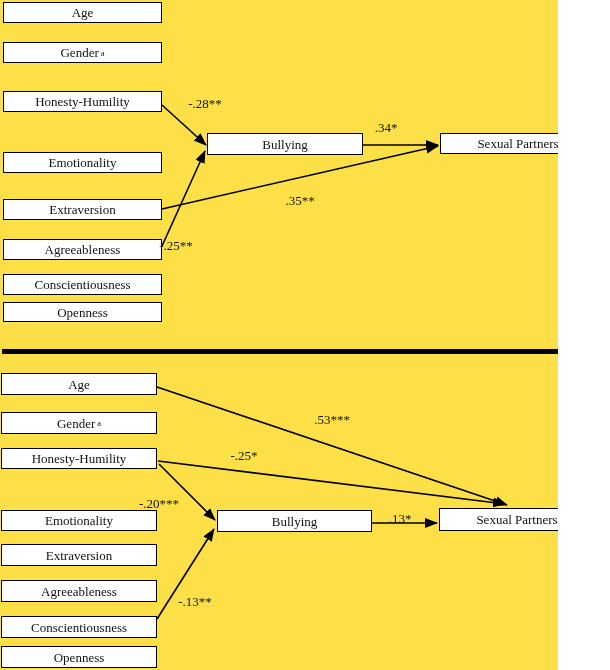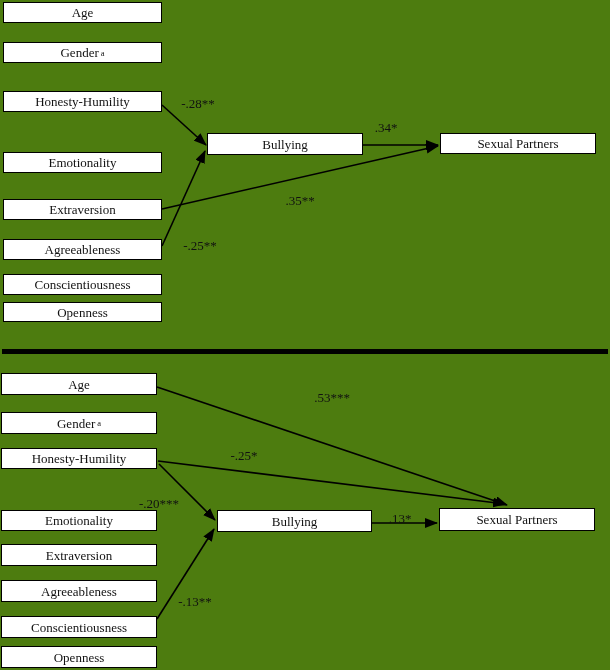--- a/index.html
+++ b/index.html
@@ -1,16 +1,16 @@
 <!DOCTYPE html>
 <html><head>
 <meta charset="utf-8">
 <style>
   html,body{margin:0;padding:0;background:#ffffff;}
-  #figure{position:relative;width:610px;height:670px;background:#4d7c0f;overflow:hidden;
+  #figure{position:relative;width:558px;height:670px;background:#fde047;overflow:hidden;
           font-family:"Liberation Serif", serif;color:#111;}
   .arrows{position:absolute;left:0;top:0;z-index:1;}
   .box{position:absolute;box-sizing:border-box;border:1.5px solid #000;background:#fff;
        display:flex;align-items:center;justify-content:center;
        font-size:13px;line-height:1;z-index:2;white-space:nowrap;}
   .sup{font-size:8.5px;vertical-align:super;margin-left:2px;line-height:0;}
   .plabel{position:absolute;transform:translate(-50%,-50%);font-size:13px;white-space:nowrap;z-index:3;}
   .divider{position:absolute;left:2px;top:349px;width:606px;height:5px;background:#000;z-index:2;}
 </style>
 </head>
@@ -46,22 +46,22 @@
     <div class="box" style="left:3px;top:91px;width:159px;height:21px">Honesty-Humility</div>
     <div class="box" style="left:3px;top:152px;width:159px;height:21px">Emotionality</div>
     <div class="box" style="left:3px;top:199px;width:159px;height:21px">Extraversion</div>
     <div class="box" style="left:3px;top:239px;width:159px;height:21px">Agreeableness</div>
     <div class="box" style="left:3px;top:274px;width:159px;height:21px">Conscientiousness</div>
     <div class="box" style="left:3px;top:302px;width:159px;height:20px">Openness</div>
 
     <div class="box" style="left:207px;top:133px;width:156px;height:22px">Bullying</div>
     <div class="box" style="left:440px;top:133px;width:156px;height:21px">Sexual Partners</div>
 
-    <span class="plabel" style="left:198px;top:104px">-.28**</span>
-    <span class="plabel" style="left:200px;top:246px">-.25**</span>
+    <span class="plabel" style="left:205px;top:104px">-.28**</span>
+    <span class="plabel" style="left:176px;top:246px">-.25**</span>
     <span class="plabel" style="left:300px;top:201px">.35**</span>
     <span class="plabel" style="left:386px;top:128px">.34*</span>
   </div>
 
   <div class="divider"></div>
 
   <div>
     <div class="box" style="left:1px;top:373px;width:156px;height:22px">Age</div>
     <div class="box" style="left:1px;top:412px;width:156px;height:22px">
       <span>Gender</span>
@@ -70,20 +70,20 @@
     <div class="box" style="left:1px;top:448px;width:156px;height:21px">Honesty-Humility</div>
     <div class="box" style="left:1px;top:510px;width:156px;height:21px">Emotionality</div>
     <div class="box" style="left:1px;top:544px;width:156px;height:22px">Extraversion</div>
     <div class="box" style="left:1px;top:580px;width:156px;height:22px">Agreeableness</div>
     <div class="box" style="left:1px;top:616px;width:156px;height:22px">Conscientiousness</div>
     <div class="box" style="left:1px;top:646px;width:156px;height:22px">Openness</div>
 
     <div class="box" style="left:217px;top:510px;width:155px;height:22px">Bullying</div>
     <div class="box" style="left:439px;top:508px;width:156px;height:23px">Sexual Partners</div>
 
-    <span class="plabel" style="left:332px;top:398px">.53***</span>
+    <span class="plabel" style="left:332px;top:420px">.53***</span>
     <span class="plabel" style="left:244px;top:456px">-.25*</span>
     <span class="plabel" style="left:159px;top:504px">-.20***</span>
     <span class="plabel" style="left:195px;top:602px">-.13**</span>
     <span class="plabel" style="left:400px;top:519px">.13*</span>
   </div>
 
 </div>
 
 </body></html>

